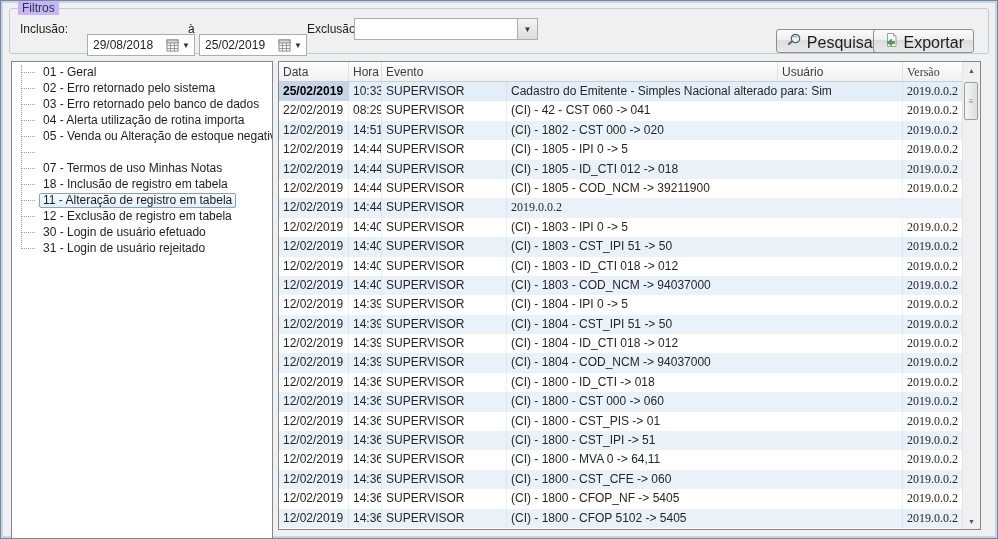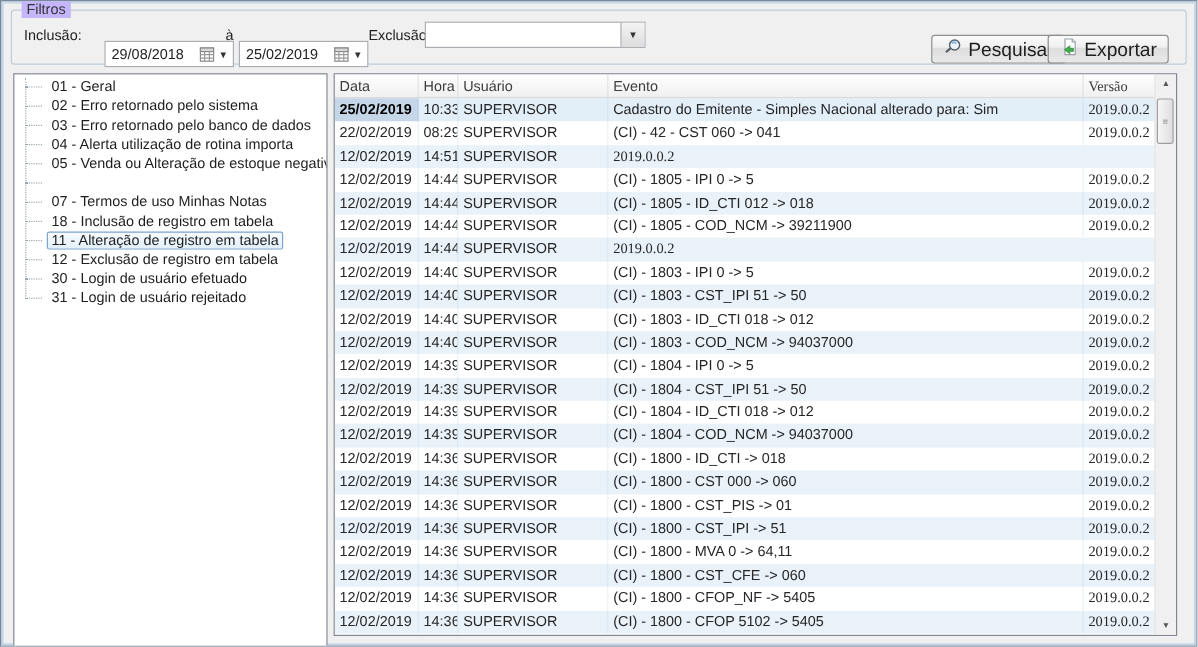--- a/index.html
+++ b/index.html
@@ -175,22 +175,22 @@
       <div class="tree-item">
         <span class="conn"></span>
         <span class="tlabel">31 - Login de usuário rejeitado</span>
       </div>
     </div>
 
   <div class="grid">
     <div class="ghead">
         <div class="hcell c0">Data</div>
         <div class="hcell c1">Hora</div>
+        <div class="hcell c3">Evento</div>
         <div class="hcell c2">Usuário</div>
-        <div class="hcell c3">Evento</div>
         <div class="hcell c4">Versão</div>
       </div>
     <div class="gbody">
         <div class="grow alt selected">
           <div class="gcell c0">25/02/2019</div>
           <div class="gcell c1">10:33</div>
           <div class="gcell c2">SUPERVISOR</div>
           <div class="gcell c3">Cadastro do Emitente - Simples Nacional alterado para: Sim</div>
           <div class="gcell c4">2019.0.0.2</div>
         </div>
@@ -198,20 +198,21 @@
           <div class="gcell c0">22/02/2019</div>
           <div class="gcell c1">08:29</div>
           <div class="gcell c2">SUPERVISOR</div>
           <div class="gcell c3">(CI) - 42 - CST 060 -&gt; 041</div>
           <div class="gcell c4">2019.0.0.2</div>
         </div>
         <div class="grow alt">
           <div class="gcell c0">12/02/2019</div>
           <div class="gcell c1">14:51</div>
           <div class="gcell c2">SUPERVISOR</div>
+          <div class="gcell c3">(CI) - 1802 - CST 000 -&gt; 020</div>
           <div class="gcell c4">2019.0.0.2</div>
         </div>
         <div class="grow">
           <div class="gcell c0">12/02/2019</div>
           <div class="gcell c1">14:44</div>
           <div class="gcell c2">SUPERVISOR</div>
           <div class="gcell c3">(CI) - 1805 - IPI 0 -&gt; 5</div>
           <div class="gcell c4">2019.0.0.2</div>
         </div>
         <div class="grow alt">

